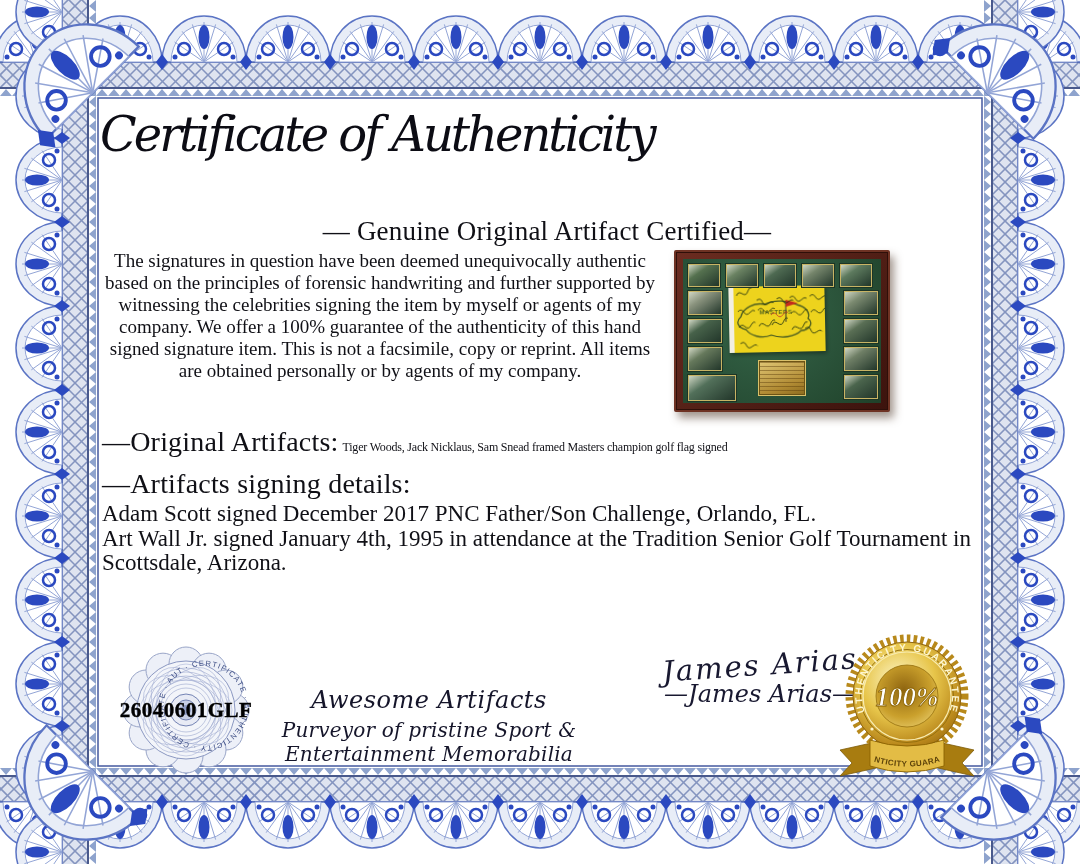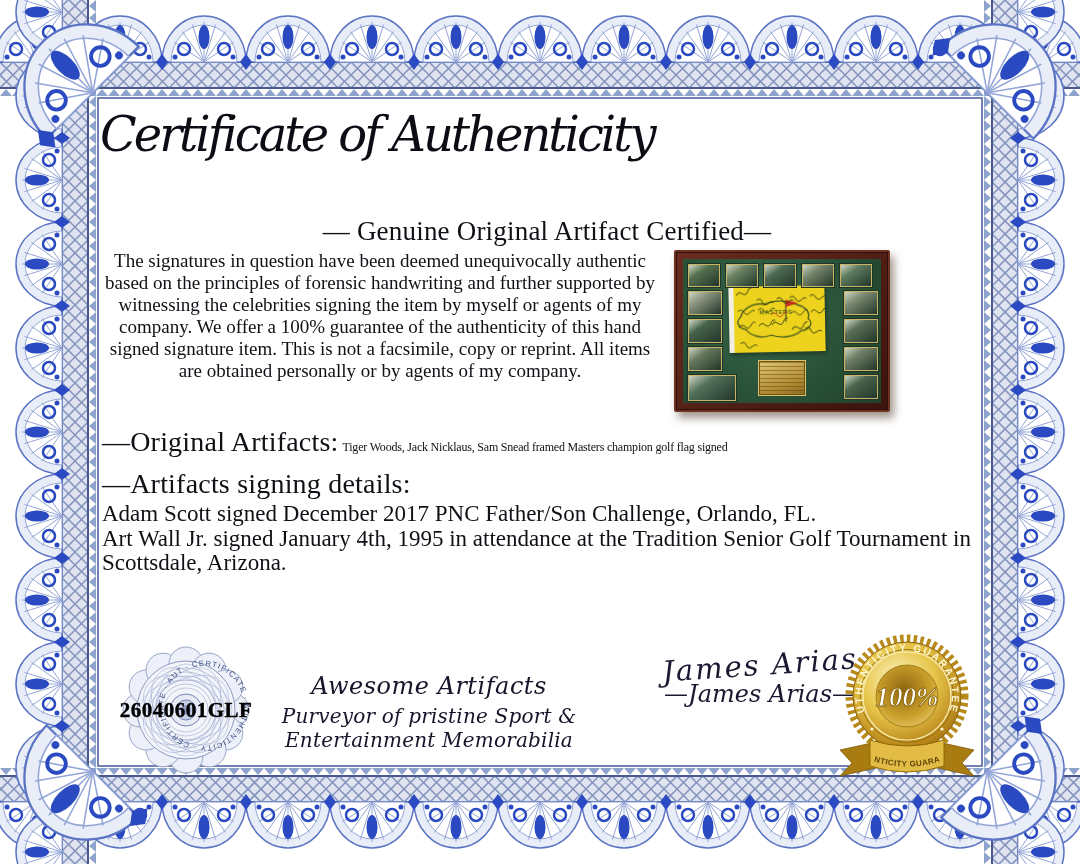--- a/index.html
+++ b/index.html
@@ -34,21 +34,21 @@
 
   .artifact-line{position:absolute;left:2px;top:326px;width:878px;white-space:nowrap;}
   .h-label{font-size:28px;letter-spacing:.2px;}
   .h-value{font-size:12px;letter-spacing:-.2px;}
   .details-heading{position:absolute;left:2px;top:368px;}
   .details{position:absolute;left:2px;top:402px;width:878px;}
   .details p{margin:0;font-size:23px;line-height:24.5px;}
 
   .script{font-family:"DejaVu Serif",serif;font-style:italic;}
   .company{position:absolute;left:148px;top:572px;width:362px;text-align:center;}
-  .company-name{font-size:24px;letter-spacing:.5px;color:#15152a;}
+  .company-name{font-size:24px;letter-spacing:.5px;color:#15152a;margin-top:14px;}
   .company-tagline{font-size:20px;letter-spacing:.2px;color:#15152a;margin-top:4px;}
   .sig-block{position:absolute;left:538px;top:548px;width:244px;text-align:center;}
   .sig-script{font-size:29px;transform:rotate(-4deg);letter-spacing:2px;color:#181830;}
   .sig-printed{font-size:24px;margin-top:-2px;color:#181830;}
 
   .seal-left{position:absolute;left:18px;top:542px;}
   .seal-serial{font-family:"Liberation Serif",serif;font-weight:bold;}
   .seal-gold{position:absolute;left:732px;top:532px;}
 </style>
 </head>

